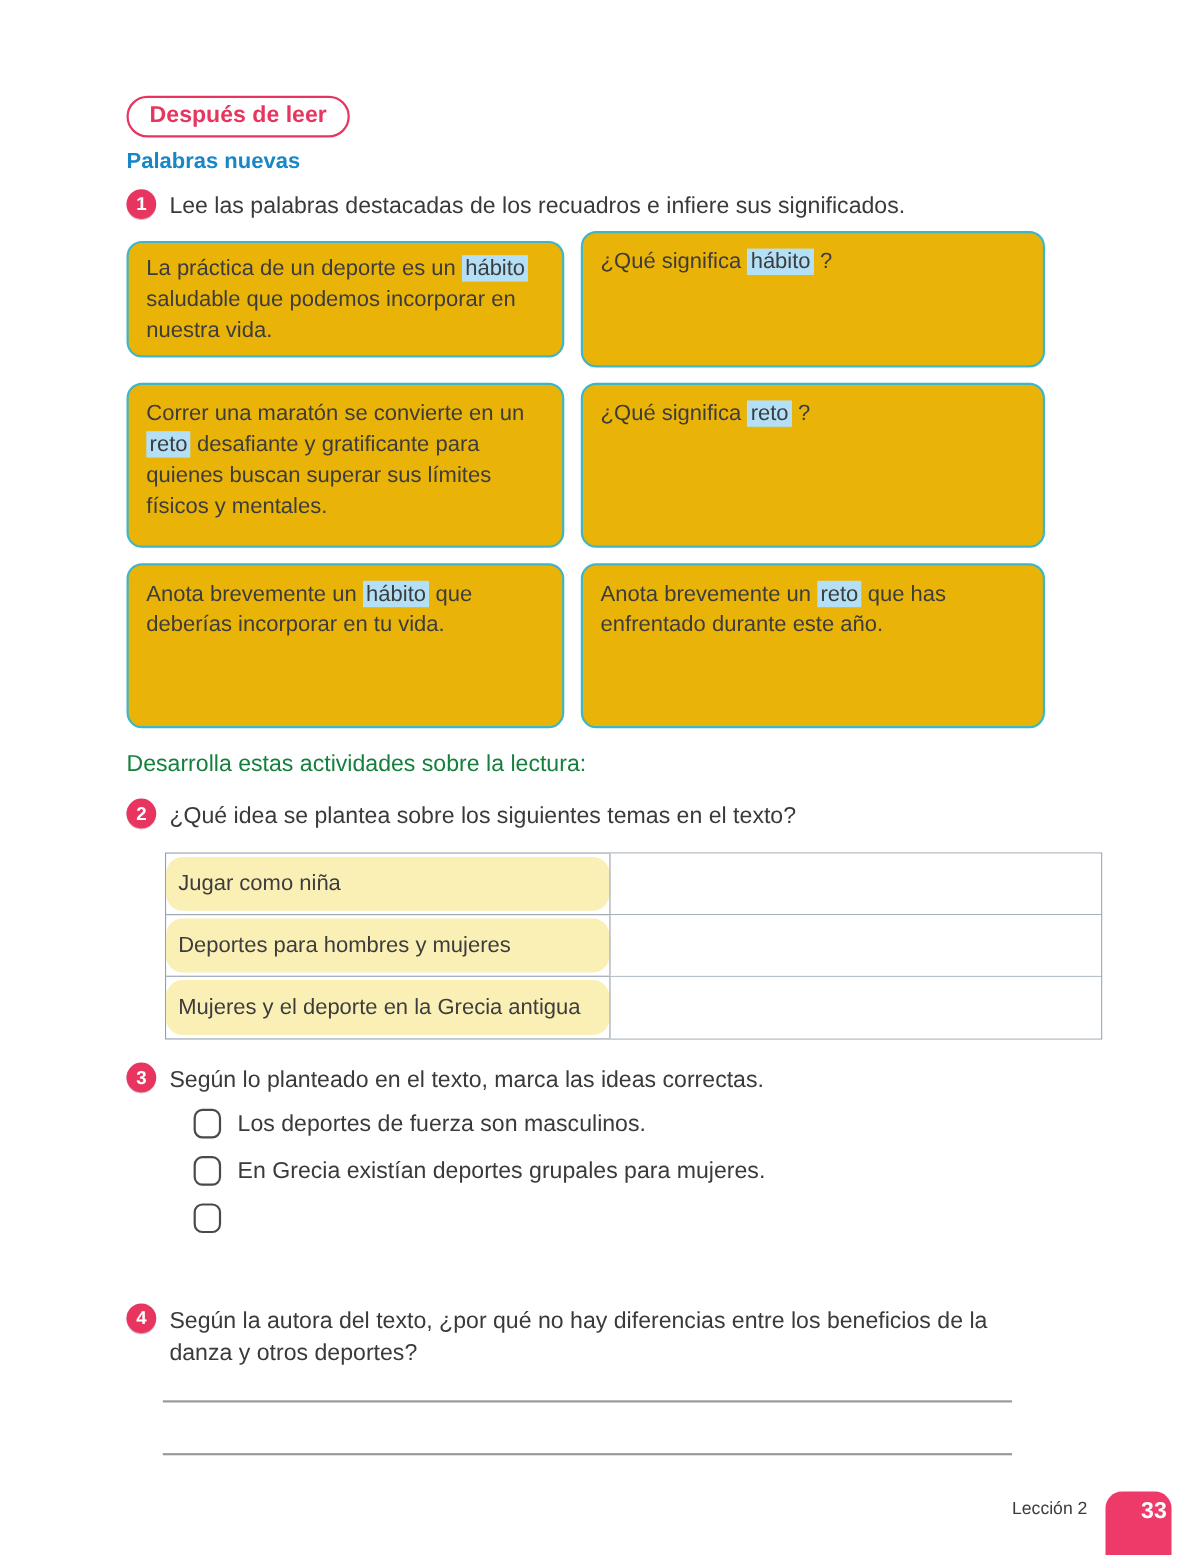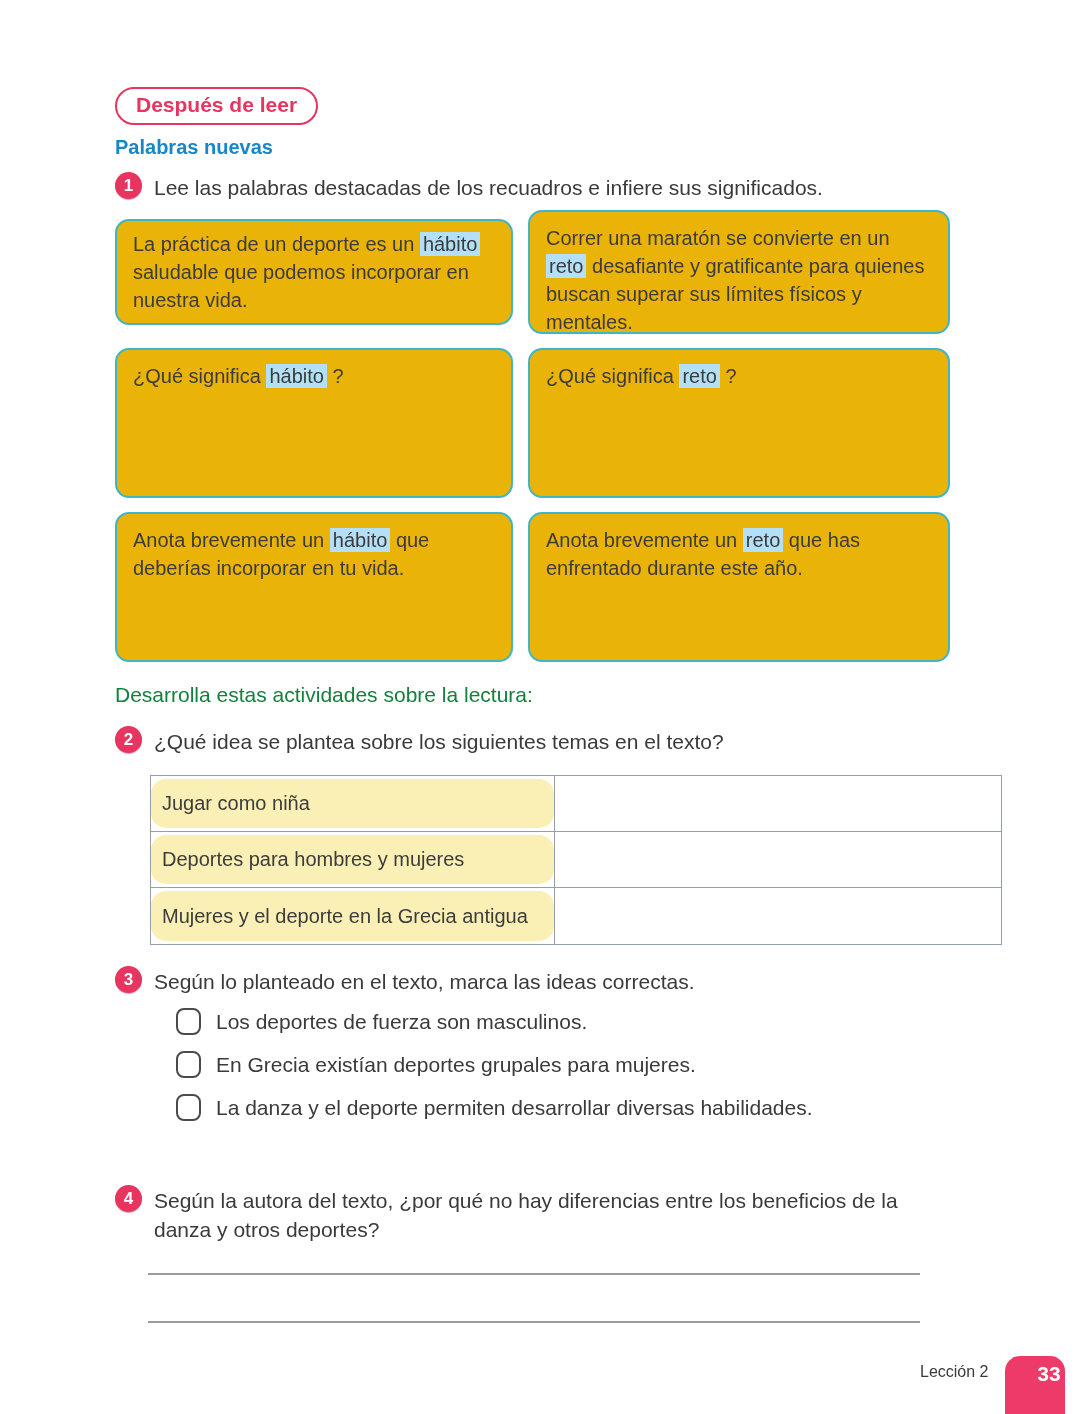--- a/index.html
+++ b/index.html
@@ -118,24 +118,24 @@
   <div class="prompt-row act1">
     <div class="badge">1</div>
     <div class="prompt-text">Lee las palabras destacadas de los recuadros e infiere sus significados.</div>
   </div>
 
   <div class="boxgrid">
     <div class="vbox small">
       <p><span>La práctica de un deporte es un</span> <span class="hl">hábito</span> <span>saludable que podemos incorporar en nuestra vida.</span></p>
     </div>
     <div class="vbox">
-      <p><span>Correr una maratón se convierte en un</span> <span class="hl">reto</span> <span>desafiante y gratificante para quienes buscan superar sus límites físicos y mentales.</span></p>
+      <p><span>¿Qué significa</span> <span class="hl">hábito</span> <span>?</span></p>
     </div>
     <div class="vbox">
-      <p><span>¿Qué significa</span> <span class="hl">hábito</span> <span>?</span></p>
+      <p><span>Correr una maratón se convierte en un</span> <span class="hl">reto</span> <span>desafiante y gratificante para quienes buscan superar sus límites físicos y mentales.</span></p>
     </div>
     <div class="vbox">
       <p><span>¿Qué significa</span> <span class="hl">reto</span> <span>?</span></p>
     </div>
     <div class="vbox">
       <p><span>Anota brevemente un</span> <span class="hl">hábito</span> <span>que deberías incorporar en tu vida.</span></p>
     </div>
     <div class="vbox">
       <p><span>Anota brevemente un</span> <span class="hl">reto</span> <span>que has enfrentado durante este año.</span></p>
     </div>
@@ -172,21 +172,20 @@
     <div class="check-row">
       <div class="checkbox"></div>
       <div class="check-label">Los deportes de fuerza son masculinos.</div>
     </div>
     <div class="check-row">
       <div class="checkbox"></div>
       <div class="check-label">En Grecia existían deportes grupales para mujeres.</div>
     </div>
     <div class="check-row">
       <div class="checkbox"></div>
-      <div class="check-label">La danza y el deporte permiten desarrollar diversas habilidades.</div>
     </div>
   </div>
 
   <div class="prompt-row act4">
     <div class="badge">4</div>
     <div class="prompt-text">Según la autora del texto, ¿por qué no hay diferencias entre los beneficios de la danza y otros deportes?</div>
   </div>
 
   <div class="answer-line line-1"></div>
   <div class="answer-line line-2"></div>

